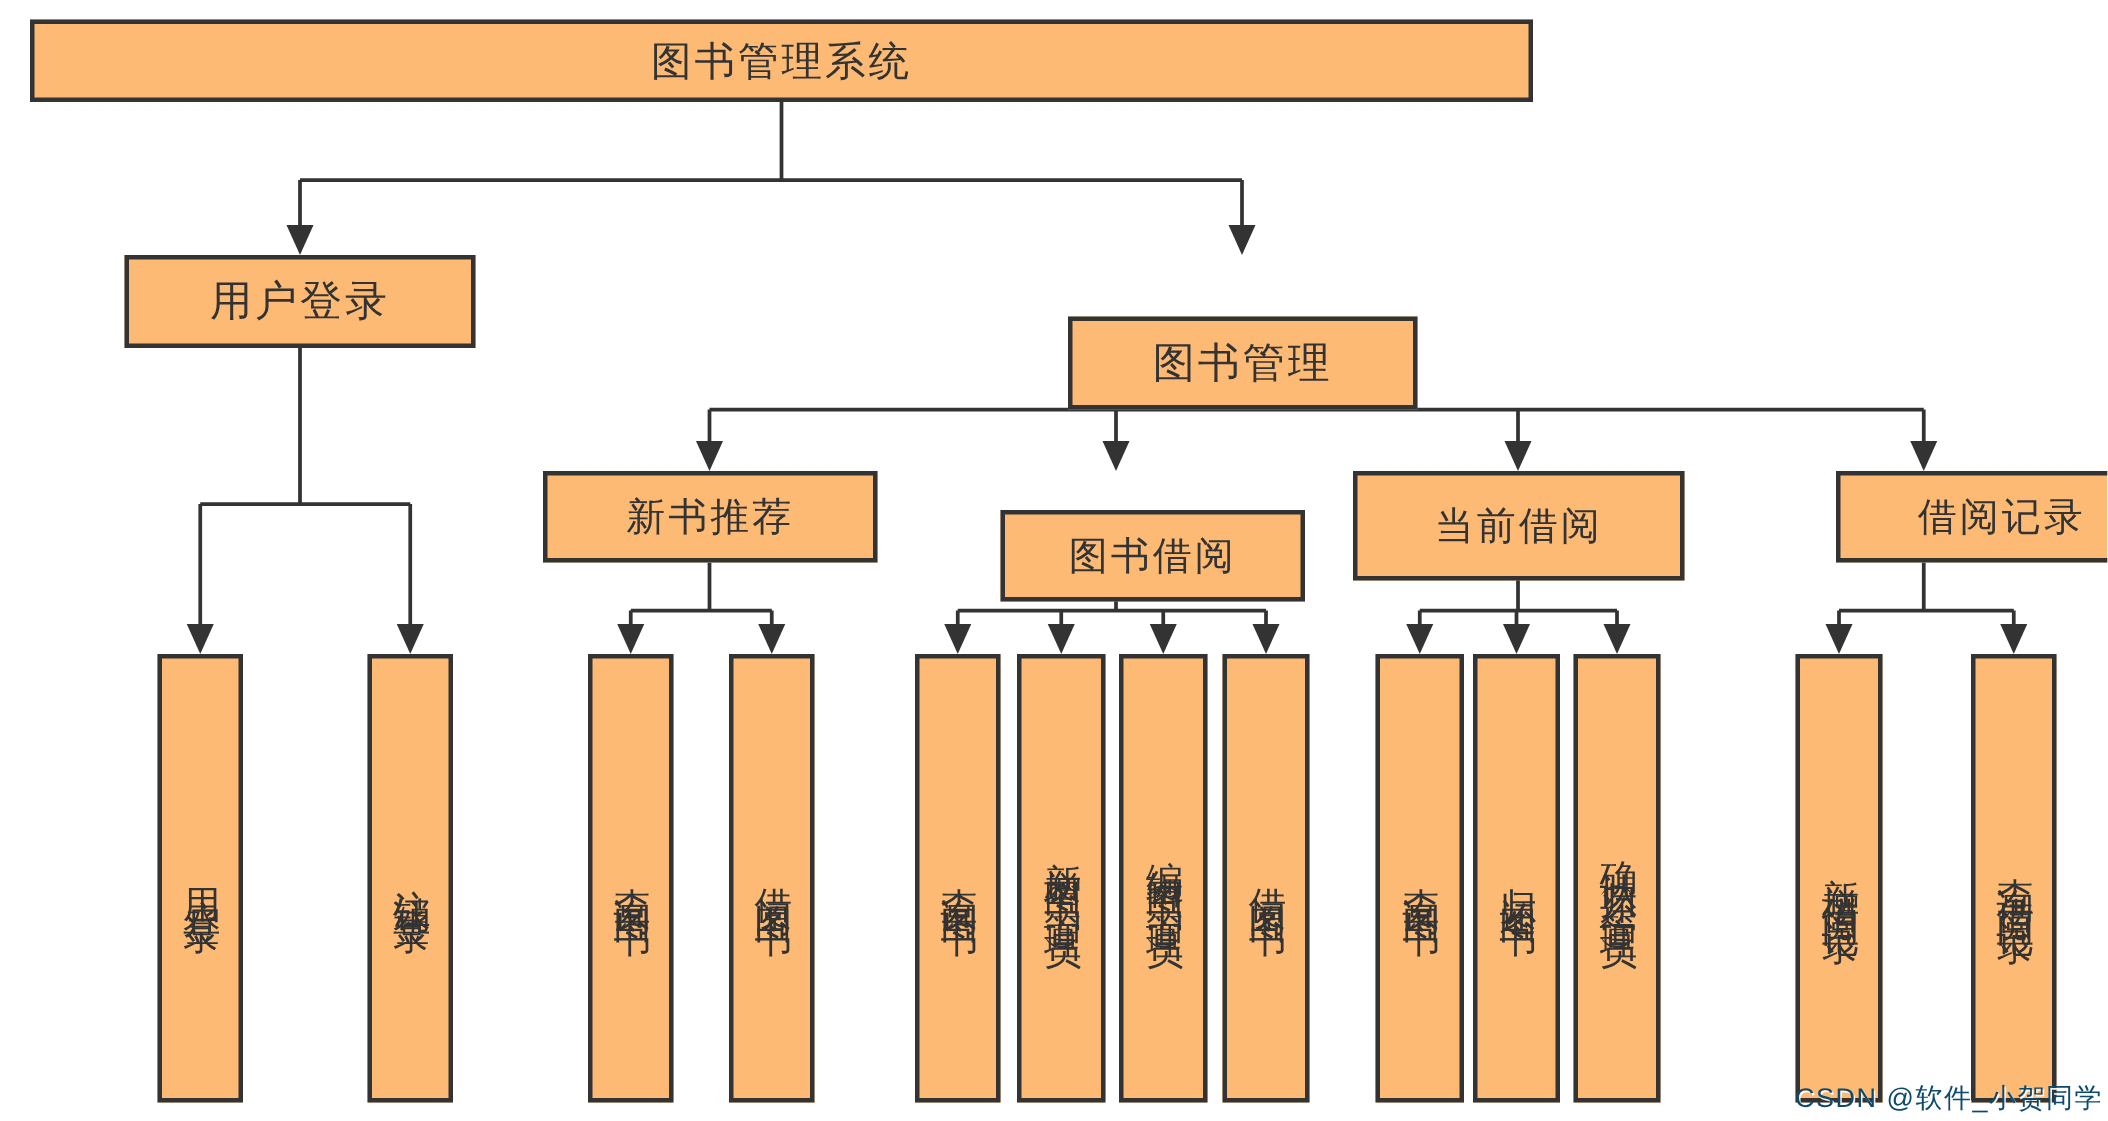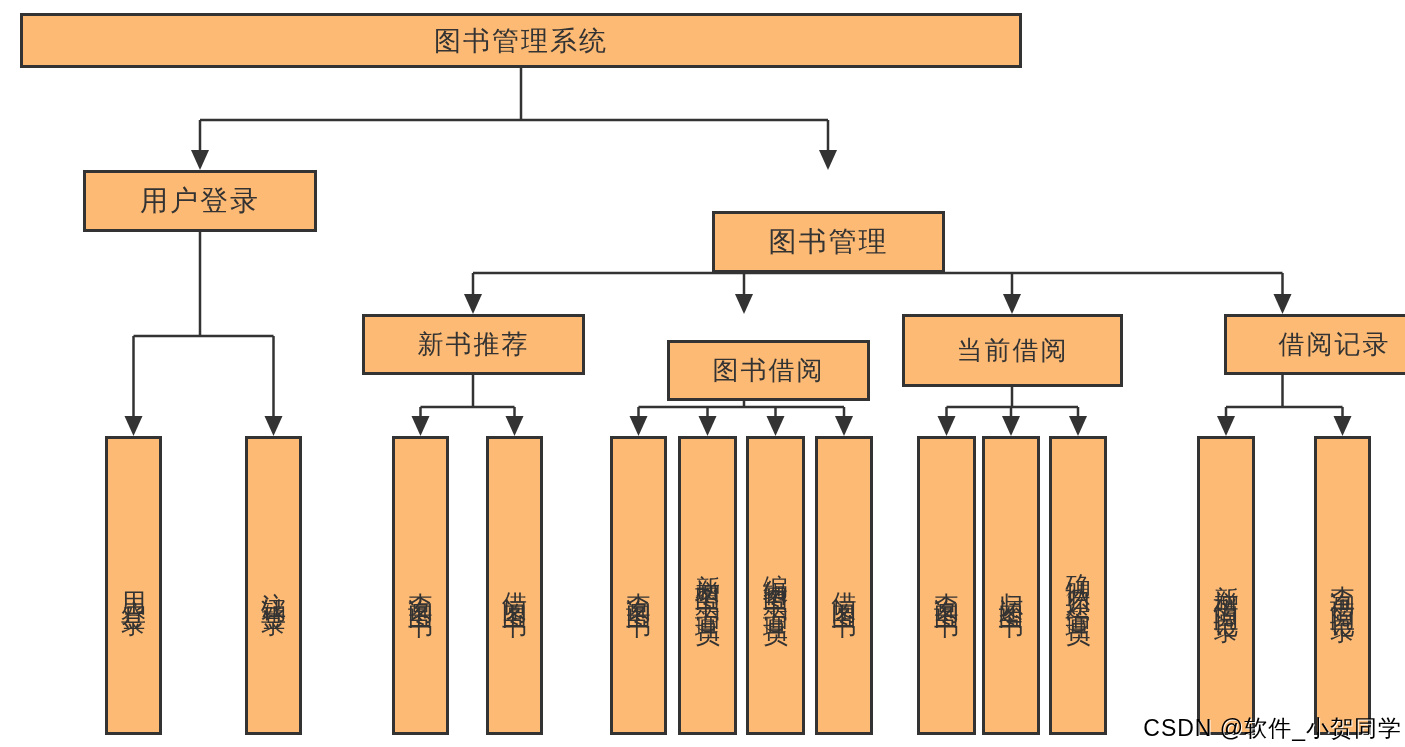--- a/index.html
+++ b/index.html
@@ -39,22 +39,22 @@
     writing-mode: vertical-rl;
     text-orientation: mixed;
     letter-spacing: 7px;
     line-height: 1;
     white-space: nowrap;
   }
   .watermark {
     position: absolute;
     right: 3px;
     bottom: 3px;
-    font-size: 23px;
-    color: #000000;
+    font-size: 18px;
+    color: #0c4a6e;
     text-shadow: 1px 1px 0 rgba(255,255,255,0.9);
     z-index: 5;
     letter-spacing: 1px;
     text-align: right;
   }
   svg path { stroke: #333333; stroke-width: 2.5; fill: none; }
   svg polygon { fill: #333333; stroke: none; }
 </style>
 </head>
 <body>

